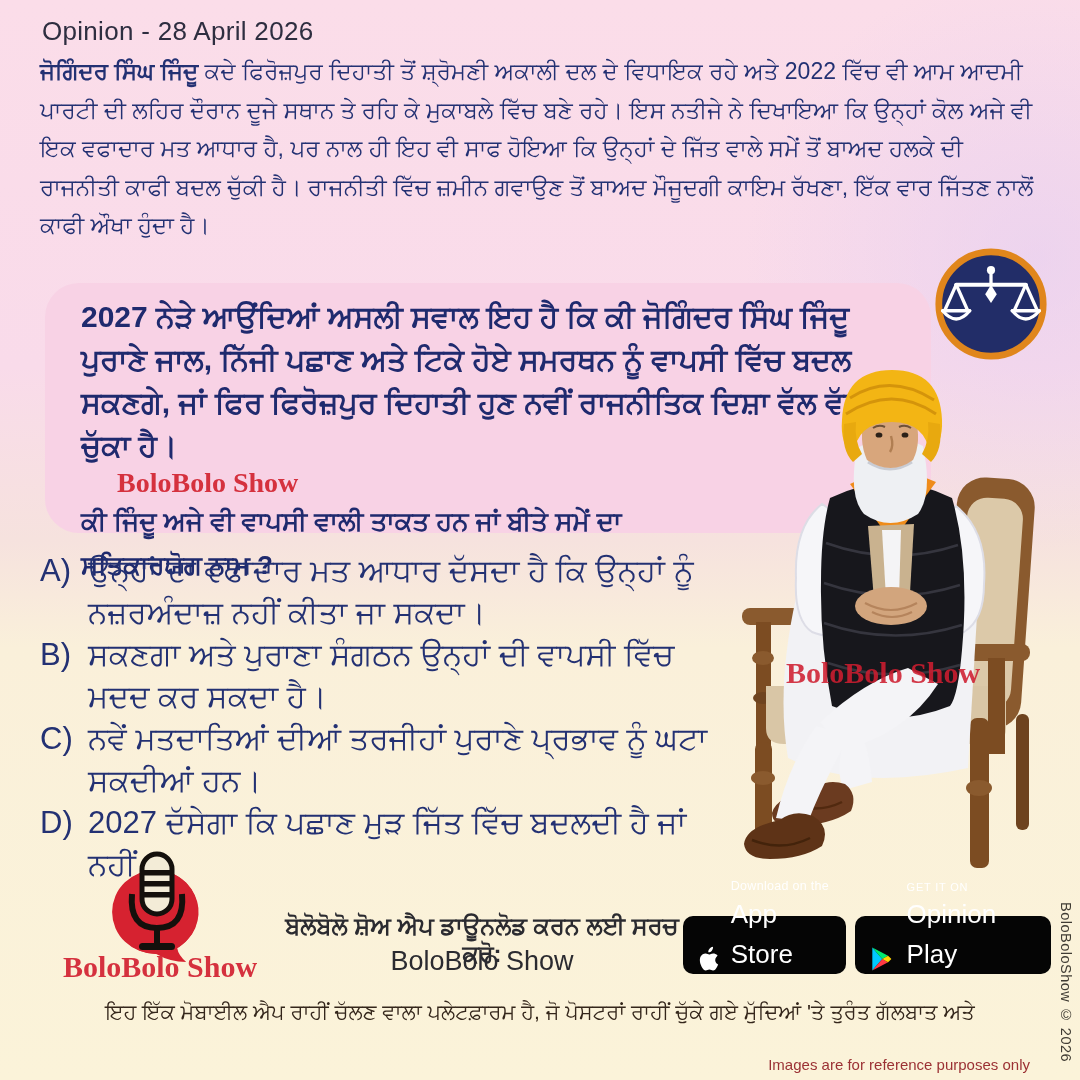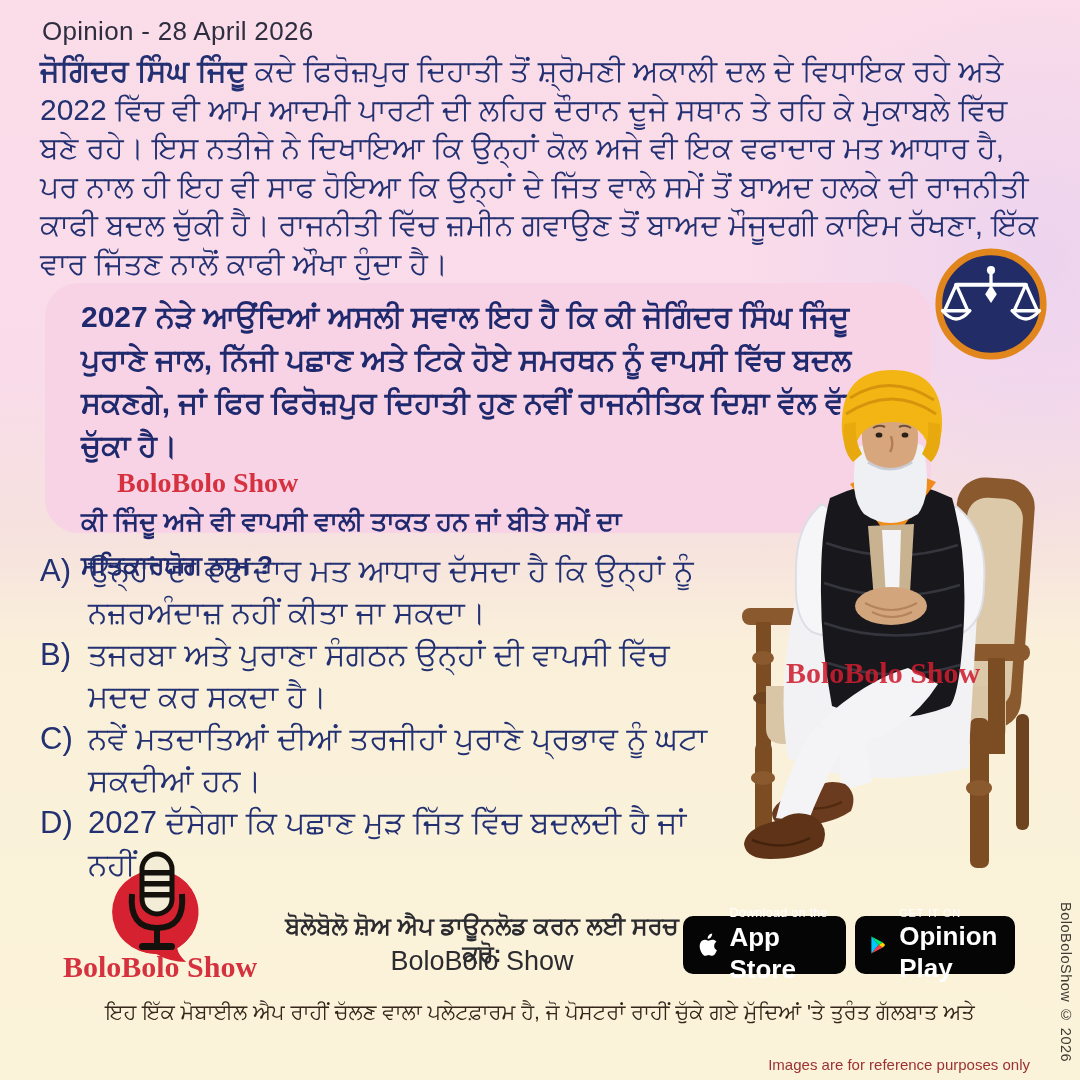--- a/index.html
+++ b/index.html
@@ -4,21 +4,21 @@
 <style>
   * { margin:0; padding:0; box-sizing:border-box; }
   body { font-family:"Liberation Sans","DejaVu Sans",sans-serif; }
   .canvas{
     position:relative; width:1080px; height:1080px; overflow:hidden;
     background:
       radial-gradient(circle at 96% 24%, rgba(226,205,242,.55) 0%, rgba(226,205,242,0) 22%),
       linear-gradient(180deg,#fbdde9 0%,#f9dbea 34%,#f6e2de 50%,#faf0da 60%,#fbf3d9 100%);
   }
   .hdr{ position:absolute; left:42px; top:16px; font-size:26px; color:#2e2e40; letter-spacing:.3px; }
-  .intro{ position:absolute; left:40px; top:52px; width:1008px; font-size:30px; line-height:38.5px;
+  .intro{ position:absolute; left:40px; top:52px; width:1008px; font-size:23px; line-height:38.5px;
           color:#233173; font-weight:500; }
   .intro b{ font-weight:800; }
   .qbox{ position:absolute; left:45px; top:283px; width:886px; height:250px; background:#f8d2e5;
          border-radius:34px; padding:12px 26px 0 36px; }
   .qmain{ font-size:30px; font-weight:700; line-height:43px; color:#1f2a6e; }
   .qwm{ margin-left:36px; font-family:"Liberation Serif","DejaVu Serif",serif; font-weight:700;
         font-size:28px; color:#d5313e; line-height:32px; }
   .qsub{ font-size:26px; font-weight:700; line-height:44px; color:#1f2a6e; width:640px; }
   .scales{ position:absolute; left:933px; top:246px; width:116px; height:116px; z-index:6; }
   .opts{ position:absolute; left:40px; top:550px; width:690px; color:#233173; font-size:31px;
@@ -32,27 +32,27 @@
            color:rgba(206,30,48,.88); white-space:nowrap; }
   .logo{ position:absolute; left:98px; top:846px; width:122px; height:118px; }
   .logotext{ position:absolute; left:60px; top:950px; width:200px; text-align:center;
              font-family:"Liberation Serif","DejaVu Serif",serif; font-weight:700; font-size:30px;
              color:#d5313e; }
   .sprompt{ position:absolute; left:282px; top:912px; width:400px; text-align:center;
             font-size:24px; color:#2b2b30; font-weight:700; }
   .sname{ position:absolute; left:282px; top:946px; width:400px; text-align:center;
           font-size:27px; color:#2b2b30; }
   .badge{ position:absolute; top:916px; height:58px; background:#050505; border-radius:10px;
-          display:flex; align-items:center; padding:0 14px; gap:11px; cursor:pointer; }
+          display:flex; align-items:flex-end; padding:0 14px; gap:11px; cursor:pointer; }
   .badge.apl{ left:683px; width:163px; }
-  .badge.gp{ left:855px; width:160px; }
+  .badge.gp{ left:855px; width:196px; }
   .badge .txt{ display:flex; flex-direction:column; justify-content:center; color:#fff; }
   .badge .t1{ font-size:12.5px; letter-spacing:.3px; }
   .badge.gp .t1{ font-size:11px; letter-spacing:.8px; }
-  .badge .t2{ font-size:26px; font-weight:700; line-height:32px; margin-top:1px; }
+  .badge .t2{ font-size:26px; font-weight:400; line-height:40px; margin-top:1px; }
   .disc{ position:absolute; left:0; width:1080px; text-align:center; color:#34261b;
          font-size:21px; font-weight:500; }
   .d1{ top:1000px; } .d2{ top:1096px; }
   .refnote{ position:absolute; right:50px; top:1056px; font-size:15px; color:#9b3134; }
   .vcopy{ position:absolute; right:6px; top:902px; height:170px; writing-mode:vertical-rl;
           font-size:14.5px; color:#403c34; letter-spacing:.5px; }
 </style>
 </head>
 <body>
 
@@ -88,21 +88,21 @@
     </svg>
   </div>
 
   <div class="opts">
     <div class="opt">
       <span class="ol">A)</span>
       <span class="ot">ਉਨ੍ਹਾਂ ਦਾ ਵਫਾਦਾਰ ਮਤ ਆਧਾਰ ਦੱਸਦਾ ਹੈ ਕਿ ਉਨ੍ਹਾਂ ਨੂੰ ਨਜ਼ਰਅੰਦਾਜ਼ ਨਹੀਂ ਕੀਤਾ ਜਾ ਸਕਦਾ।</span>
     </div>
     <div class="opt">
       <span class="ol">B)</span>
-      <span class="ot">ਤਜਰਬਾ ਅਤੇ ਪੁਰਾਣਾ ਸੰਗਠਨ ਉਨ੍ਹਾਂ ਦੀ ਵਾਪਸੀ ਵਿੱਚ ਮਦਦ ਕਰ ਸਕਦਾ ਹੈ।</span>
+      <span class="ot">ਸਕਣਗਾ ਅਤੇ ਪੁਰਾਣਾ ਸੰਗਠਨ ਉਨ੍ਹਾਂ ਦੀ ਵਾਪਸੀ ਵਿੱਚ ਮਦਦ ਕਰ ਸਕਦਾ ਹੈ।</span>
     </div>
     <div class="opt">
       <span class="ol">C)</span>
       <span class="ot">ਨਵੇਂ ਮਤਦਾਤਿਆਂ ਦੀਆਂ ਤਰਜੀਹਾਂ ਪੁਰਾਣੇ ਪ੍ਰਭਾਵ ਨੂੰ ਘਟਾ ਸਕਦੀਆਂ ਹਨ।</span>
     </div>
     <div class="opt">
       <span class="ol">D)</span>
       <span class="ot">2027 ਦੱਸੇਗਾ ਕਿ ਪਛਾਣ ਮੁੜ ਜਿੱਤ ਵਿੱਚ ਬਦਲਦੀ ਹੈ ਜਾਂ ਨਹੀਂ।</span>
     </div>
   </div>

